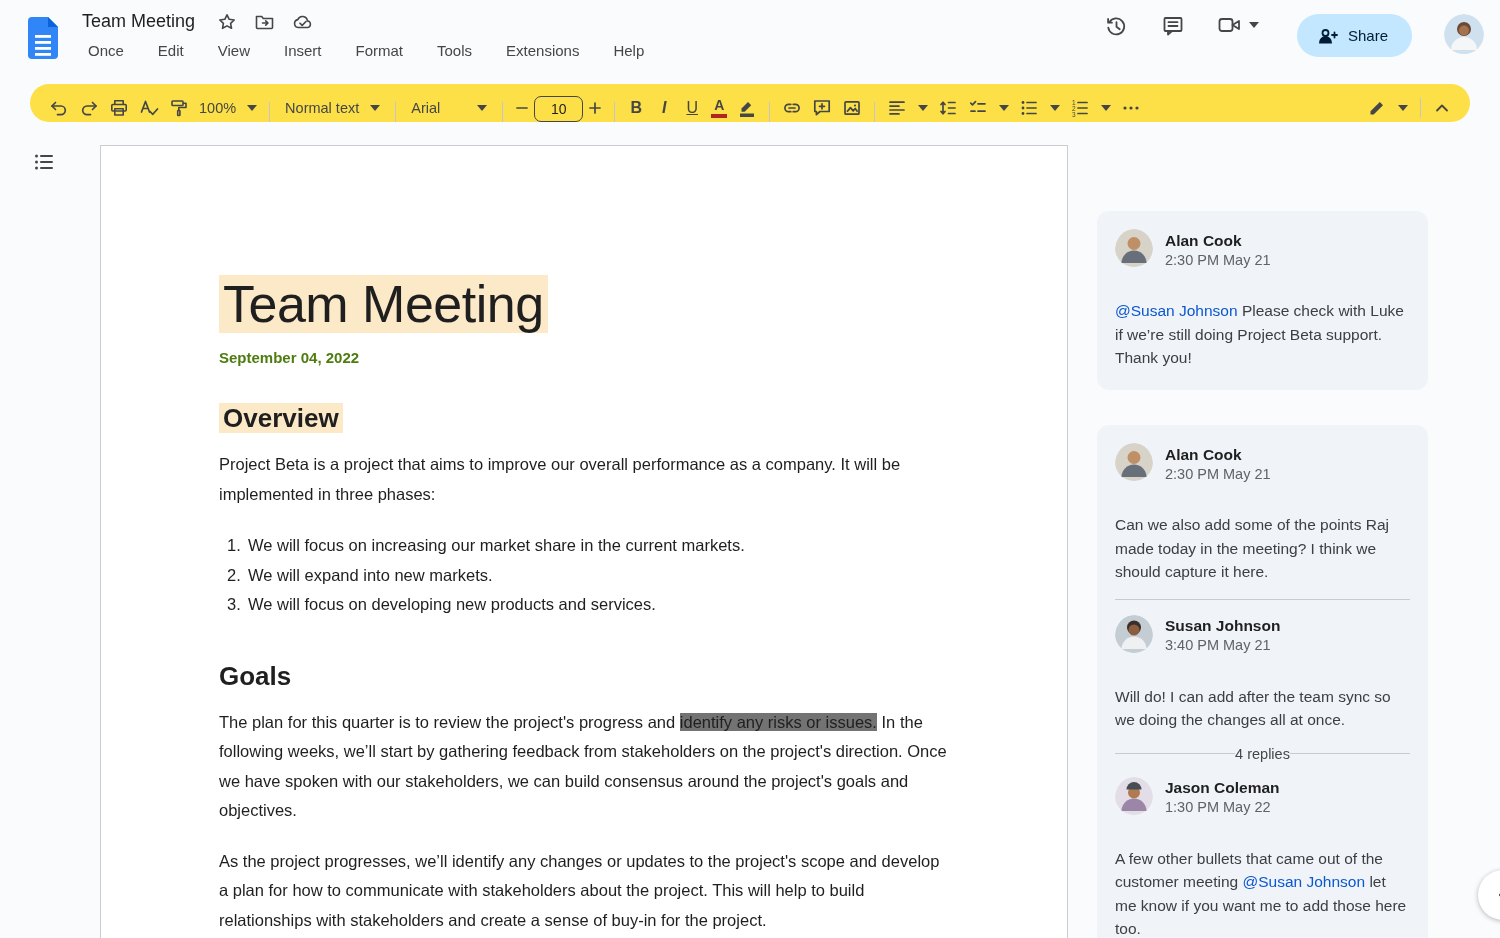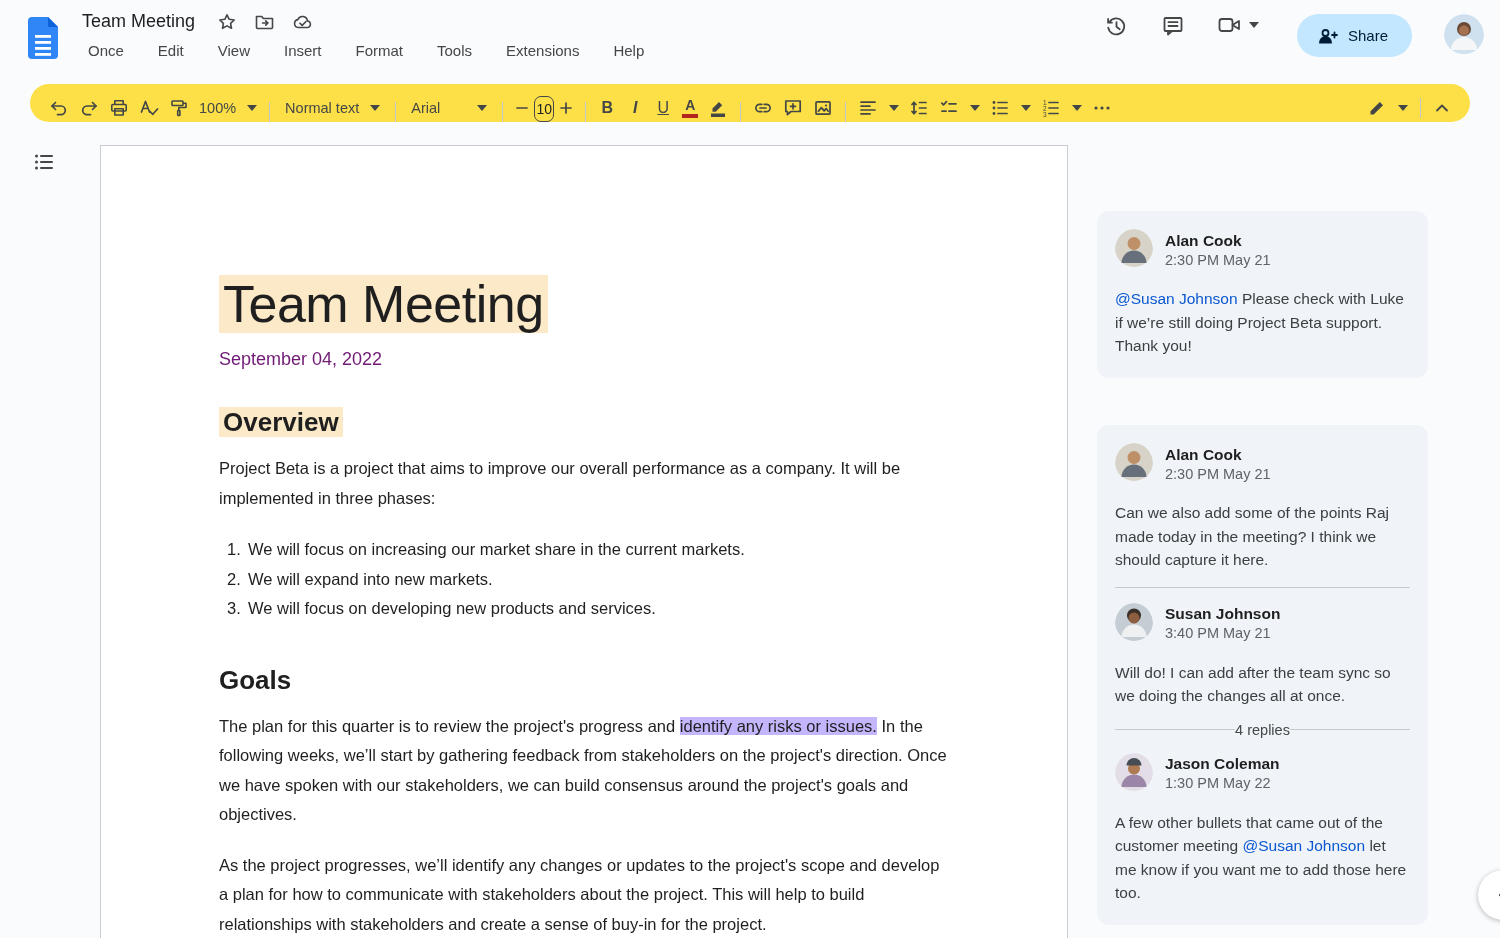--- a/index.html
+++ b/index.html
@@ -21,49 +21,49 @@
   .share-btn { display:flex; align-items:center; gap:9px; background:#c2e7ff; color:#001d35; height:43px; padding:0 24px 0 20px; border-radius:22px; font-size:15px; font-weight:500; cursor:pointer; margin-left:6px; }
   .avatar { border-radius:50%; overflow:hidden; cursor:pointer; }
 
   
   .toolbar { position:absolute; left:30px; top:84px; width:1440px; height:38px; background:#fde047; border-radius:19px; display:flex; align-items:flex-end; padding:0 14px; }
   .tb-btn { display:flex; align-items:center; justify-content:center; height:28px; padding:0 5px; border-radius:6px; cursor:pointer; color:#444746; }
   .tb-group { display:flex; align-items:center; gap:6px; }
   .tb-divider { width:1px; height:20px; background:#c4c7c5; margin:0 7px; }
   .tb-label { font-size:14.5px; color:#444746; }
   .caret { margin-left:5px; }
-  .font-size-box { width:20px; height:26px; border:1.5px solid #444746; border-radius:7px; display:flex; align-items:center; justify-content:center; font-size:14px; color:#1f1f1f; cursor:text; }
+  .font-size-box { width:49px; height:26px; border:1.5px solid #444746; border-radius:7px; display:flex; align-items:center; justify-content:center; font-size:14px; color:#1f1f1f; cursor:text; }
   .tb-letter { font-size:16px; color:#444746; font-weight:bold; width:18px; text-align:center; }
   .tb-right { margin-left:auto; display:flex; align-items:center; }
 
   
   .outline-btn { position:absolute; left:28px; top:146px; cursor:pointer; padding:4px; }
   .page { position:absolute; left:100px; top:145px; width:968px; height:794px; background:#ffffff; border:1px solid #c9cdd3; border-bottom:none; cursor:text; }
   .page-inner { padding:127px 118px 0 118px; }
   .doc-h-title { font-size:52px; line-height:62px; font-weight:400; color:#1f1f1f; letter-spacing:-0.5px; }
   .hl { background:#fce9c8; padding:0 4px; }
-  .hl-inline { background:#c4b5fd; }
-  .doc-date { margin-top:14px; font-size:18px; font-weight:normal; color:#701a75; }
+  .hl-inline { background:#737373; }
+  .doc-date { margin-top:14px; font-size:15px; font-weight:bold; color:#4d7c0f; }
   .doc-h2 { font-size:26px; font-weight:600; color:#1f1f1f; }
   .h2-overview { margin-top:37px; }
   .h2-goals { margin-top:41px; }
   .doc-p { font-size:16.5px; line-height:29.5px; color:#1f1f1f; width:732px; margin-top:16px; }
   .doc-p + .doc-p { margin-top:21px; }
   .doc-list { margin-top:22px; }
   .doc-li { display:flex; font-size:16.5px; line-height:29.5px; color:#1f1f1f; }
   .li-marker { width:21px; margin-left:8px; }
 
   
   .comment-card { position:absolute; left:1097px; width:331px; background:#f0f4f9; border-radius:12px; padding:18px 18px 20px 18px; cursor:pointer; }
   .card-1 { top:211px; }
   .card-2 { top:425px; }
   .c-head { display:flex; align-items:center; gap:12px; }
   .c-name { font-size:15.5px; font-weight:bold; color:#1f1f1f; line-height:20px; }
   .c-time { font-size:14.5px; color:#5f6368; line-height:19px; }
-  .c-body { margin-top:16px; font-size:15.5px; line-height:23.5px; color:#3c4043; }
+  .c-body { margin-top:28px; font-size:15.5px; line-height:23.5px; color:#3c4043; }
   .mention { color:#0b57d0; cursor:pointer; }
   .c-divider { height:1px; background:#c8cbce; margin:15px 0 15px 0; }
   .replies-row { display:flex; align-items:center; margin:14px 0 15px 0; }
   .replies-row .line { flex:1; height:1px; background:#c8cbce; }
   .replies-label { font-size:14.5px; color:#444746; }
 
   
   .float-nav { position:absolute; left:1478px; top:870px; width:50px; height:50px; border-radius:50%; background:#ffffff; box-shadow:0 1px 5px rgba(0,0,0,.28); display:flex; align-items:center; justify-content:center; cursor:pointer; }
 </style>
 </head>

